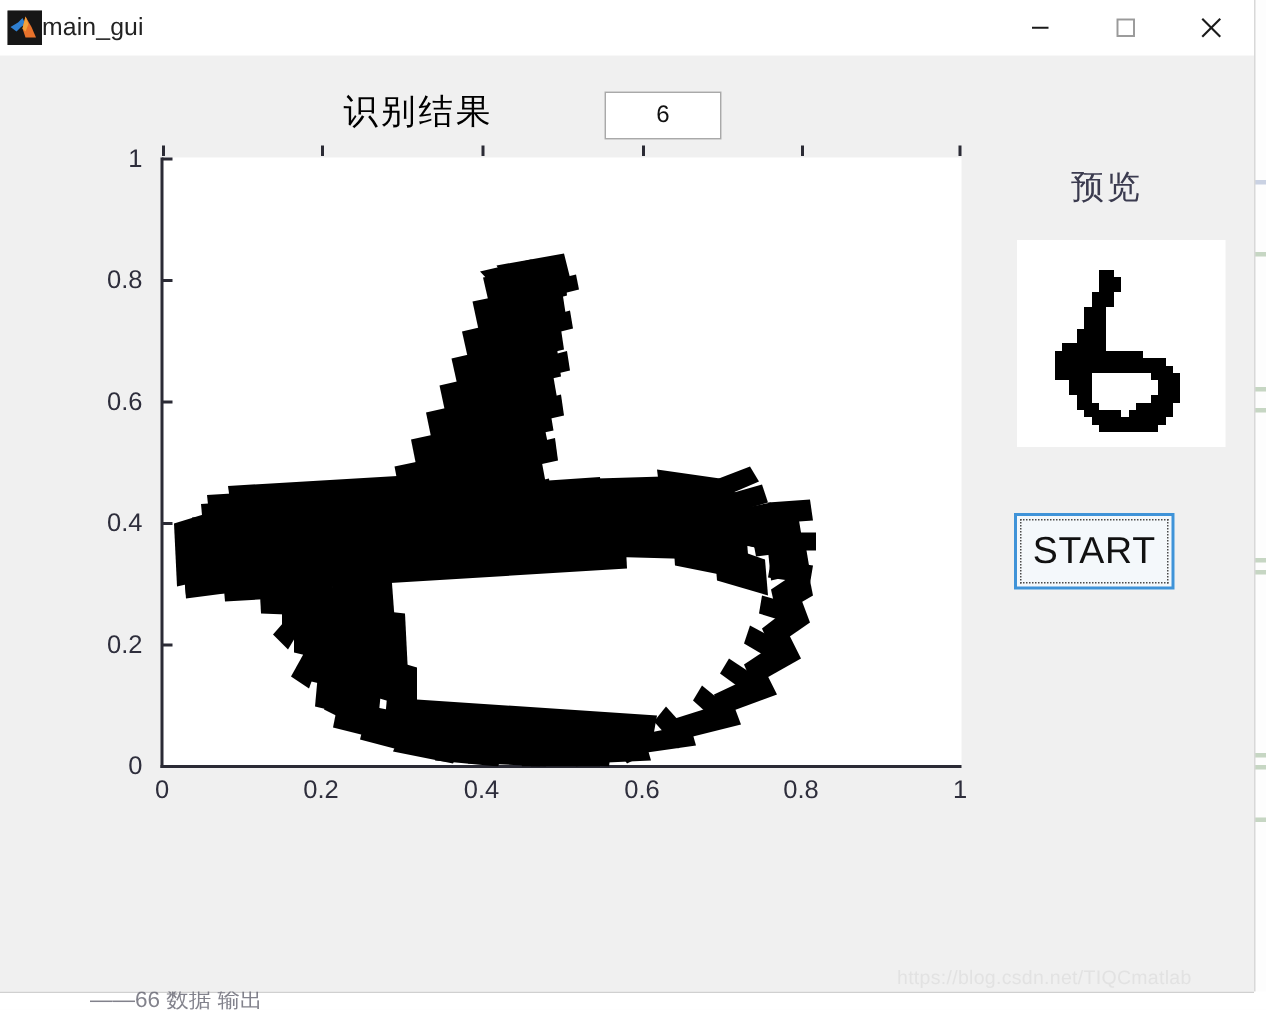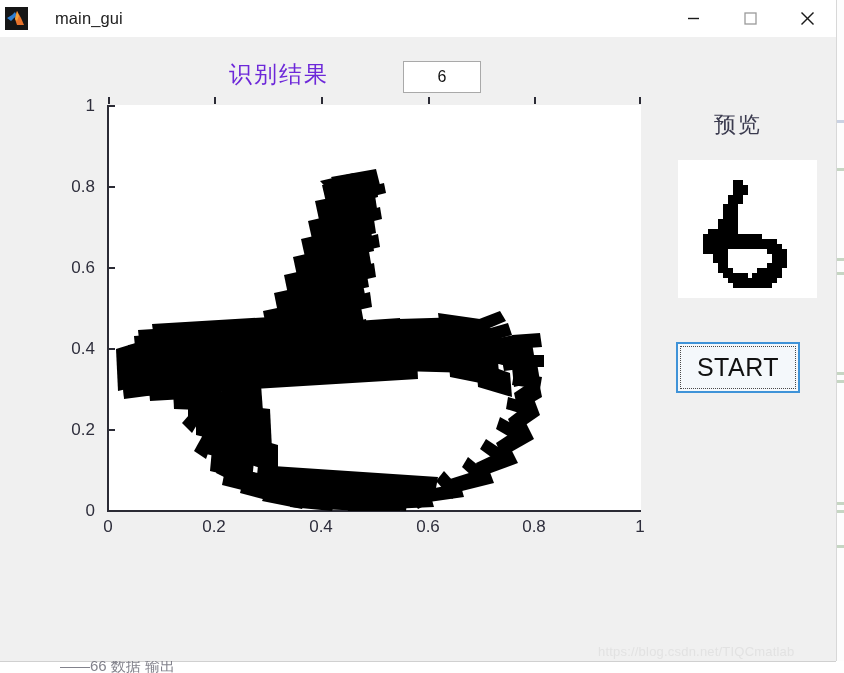--- a/index.html
+++ b/index.html
@@ -53,21 +53,21 @@
   #app-icon {
     position: relative;
     width: 23px; height: 23px;
     margin-left: 5px;
     background: #161616;
     flex: 0 0 auto;
     overflow: hidden;
   }
   #app-icon svg { display: block; }
   #window-title {
-    margin-left: 27px;
+    margin-left: 0;
     font-size: 16.5px;
     color: #222222;
     letter-spacing: .1px;
     white-space: nowrap;
   }
   #window-controls {
     position: absolute;
     right: 0; top: 0;
     height: 37px;
     display: flex;
@@ -81,21 +81,21 @@
     background: transparent;
   }
   .win-btn svg { display:block; }
 
   
   #result-label {
     position: absolute;
     left: 229px; top: 59px;
     font-family: "DejaVu Sans", "Liberation Sans", sans-serif;
     font-size: 23px;
-    color: #6d28d9;
+    color: #000000;
     letter-spacing: 2px;
     white-space: nowrap;
   }
   #result-box {
     position: absolute;
     left: 403px; top: 61px;
     width: 78px; height: 32px;
     background: #ffffff;
     border: 1px solid #a9a9a9;
     box-sizing: border-box;
@@ -179,21 +179,21 @@
     position: absolute;
     left: 678px; top: 160px;
     width: 139px; height: 138px;
     background: #ffffff;
   }
   #preview-box svg { display: block; }
 
   #start-button {
     position: absolute;
     left: 676px; top: 342px;
-    width: 124px; height: 51px;
+    width: 107px; height: 51px;
     box-sizing: border-box;
     background: #f4f8fb;
     border: 2px solid #3f93d8;
     display: flex;
     align-items: center;
     justify-content: center;
   }
   #start-button .focus-ring {
     position: absolute;
     left: 2px; top: 2px; right: 2px; bottom: 2px;

